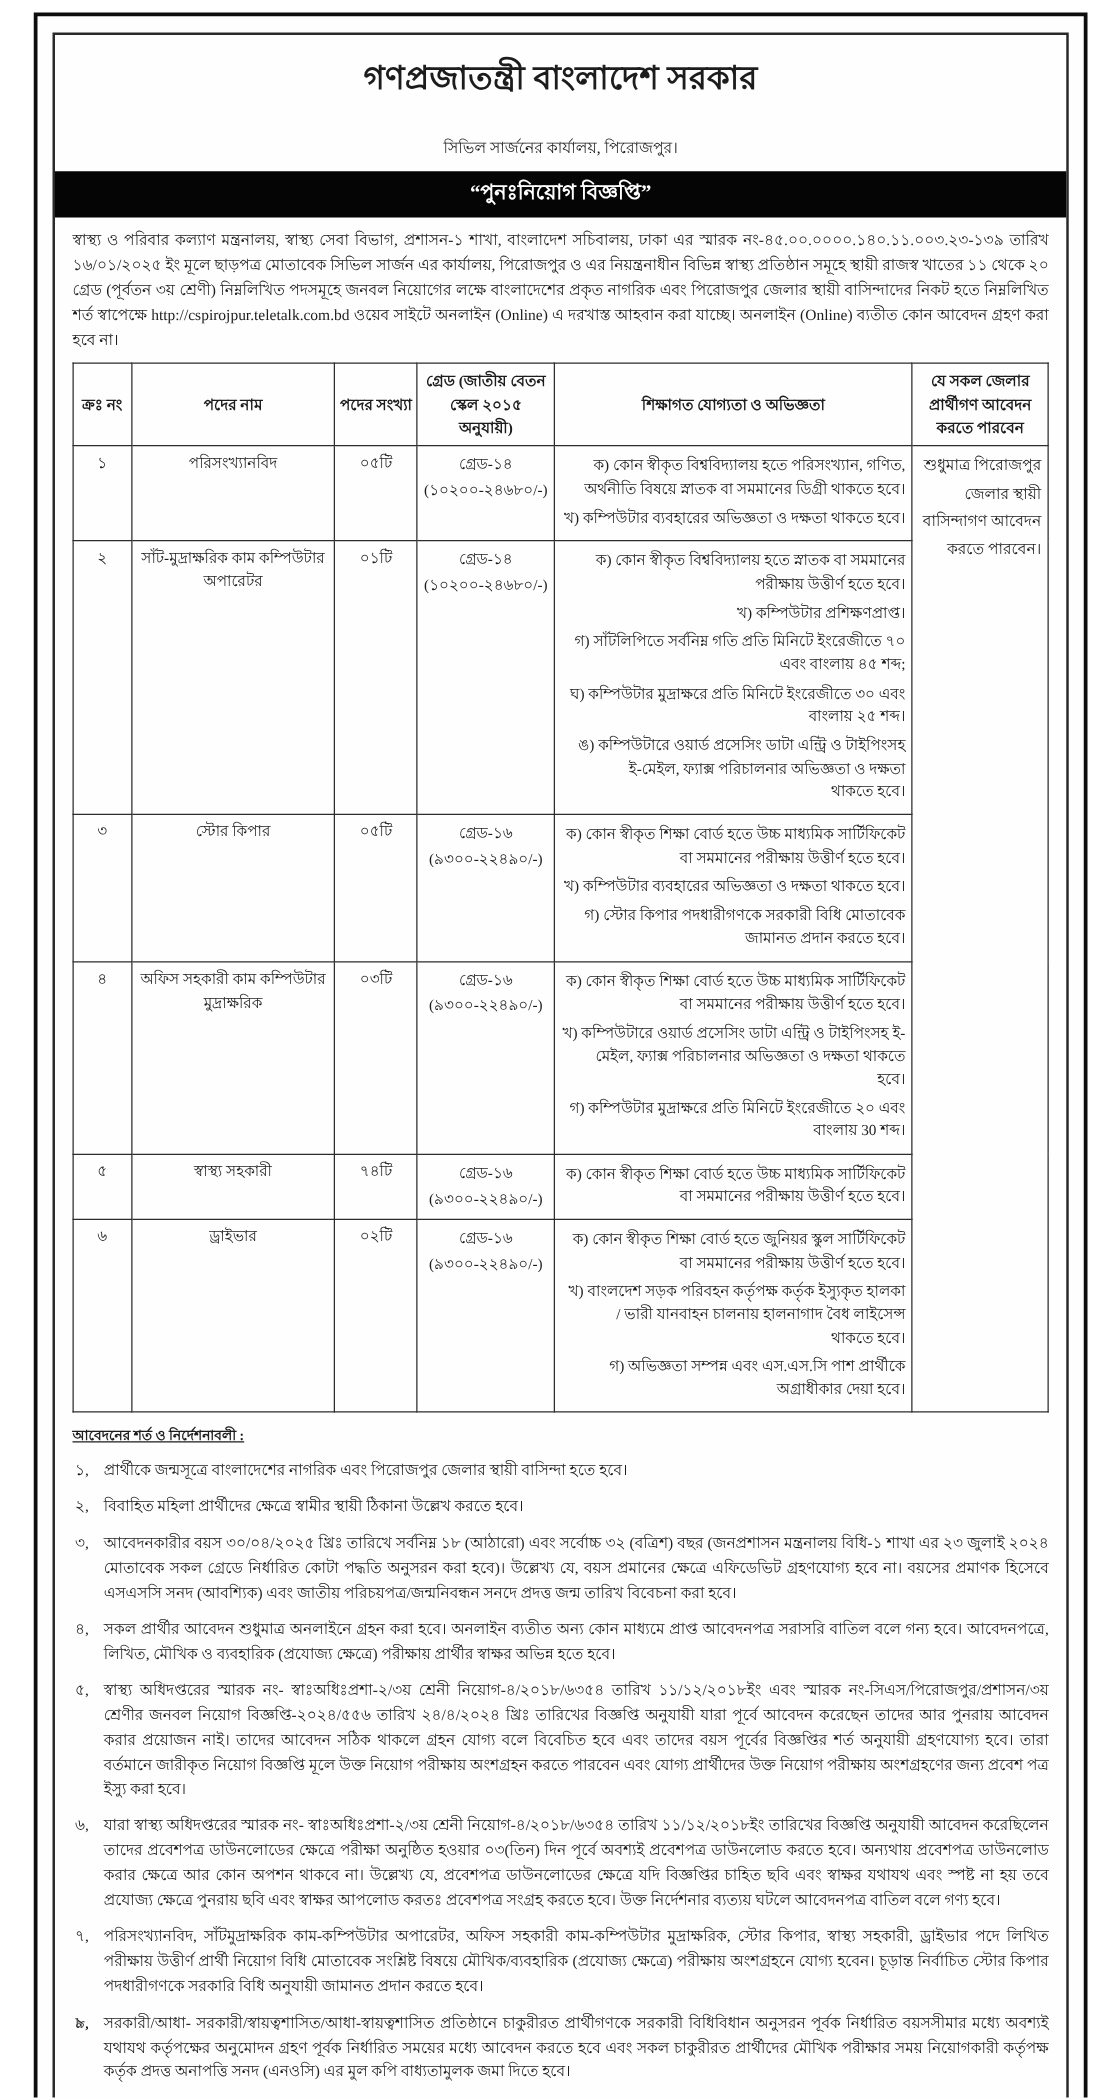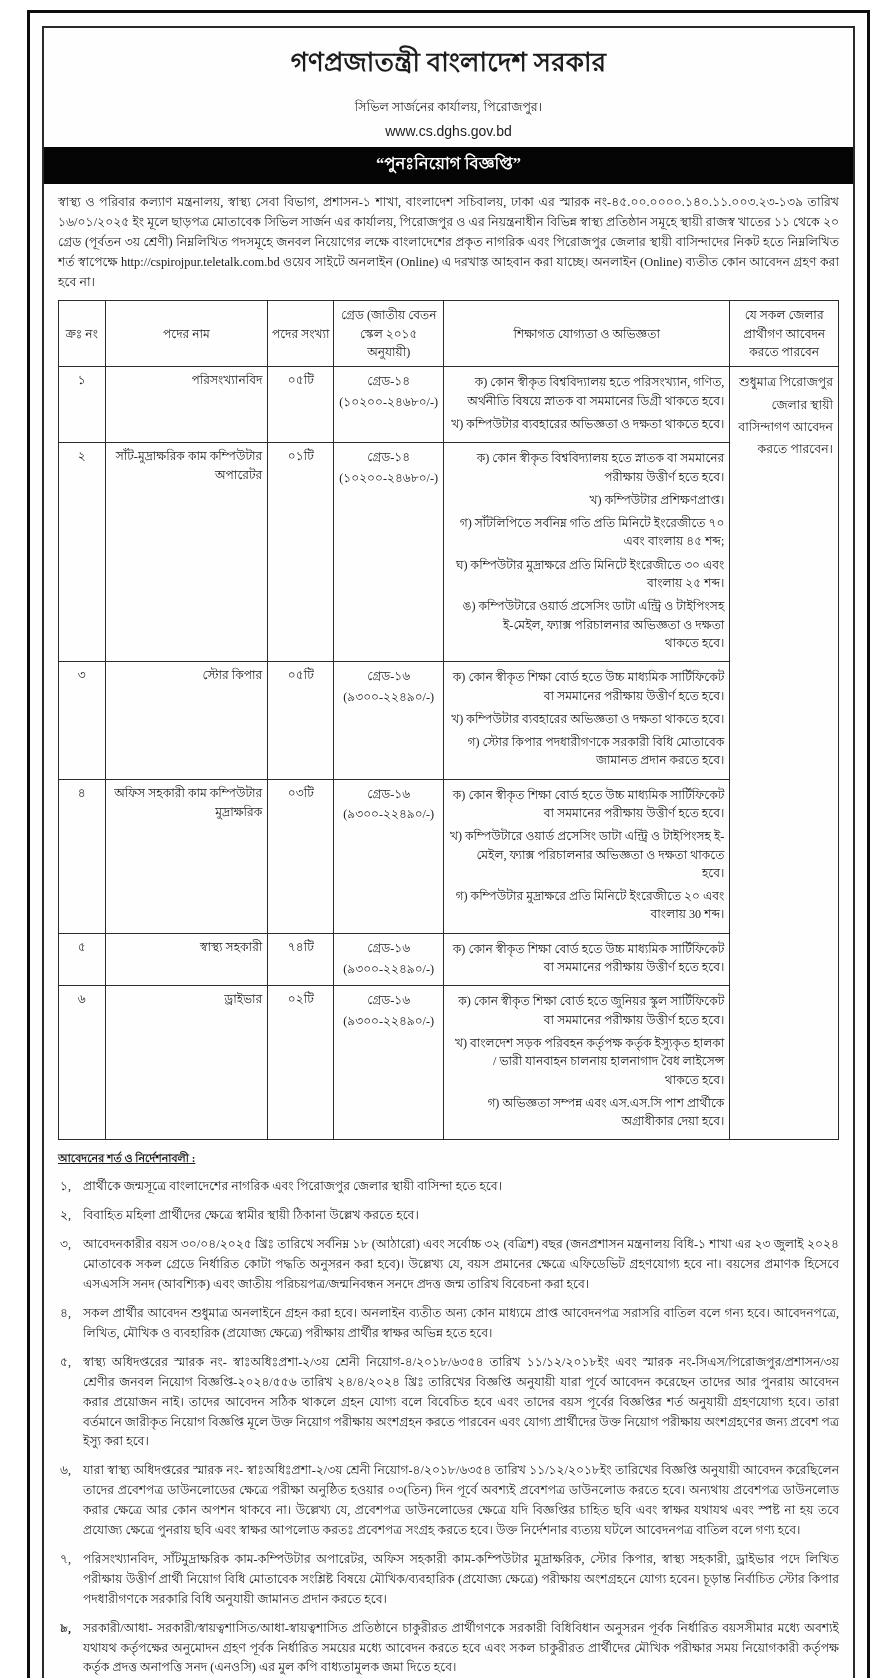--- a/index.html
+++ b/index.html
@@ -16,21 +16,21 @@
     background:#fefefe;
   }
   .inner-frame {
     margin:13px 12px 15px 12px;
     border:2px solid #2a2a2a;
     padding:14px 14px 10px 14px;
   }
   
   .doc-header { text-align:center; }
   .gov-title { font-size:26px; font-weight:bold; letter-spacing:.2px; }
-  .office-line { font-size:12.5px; margin-top:12px; }
+  .office-line { font-size:12.5px; margin-top:23px; }
   .website-line { font-size:14px; margin-top:5px; font-family:"Liberation Sans","DejaVu Sans",sans-serif; }
   .memo-row {
     display:flex; justify-content:space-between; align-items:flex-end;
     font-size:12.5px; margin-top:12px; font-weight:600;
   }
   .banner {
     background:#050505; color:#ffffff; text-align:center;
     font-size:16.5px; font-weight:bold; padding:4px 0 6px 0;
     margin:8px -14px 0 -14px;
   }
@@ -39,25 +39,25 @@
     font-size:12.4px; line-height:1.62; text-align:justify; margin-top:8px;
   }
   
   table.posts {
     width:100%; border-collapse:collapse; margin-top:8px;
     font-size:12.2px;
   }
   table.posts th, table.posts td {
     border:1.5px solid #2c2c2c; vertical-align:top; padding:4px 5px;
   }
-  table.posts th { font-weight:normal; text-align:center; vertical-align:middle; line-height:1.5; padding:5px 3px; }
+  table.posts th { font-weight:bold; text-align:center; vertical-align:middle; line-height:1.5; padding:5px 3px; }
   .col-sl{width:6%;} .col-post{width:21%;} .col-count{width:8.5%;}
   .col-grade{width:13.5%;} .col-qual{width:37%;} .col-dist{width:14%;}
   td.c-center { text-align:center; }
-  td.c-post { text-align:right; padding-left:8px; line-height:1.55; }
+  td.c-post { text-align:center; padding-left:8px; line-height:1.55; }
   td.c-grade { text-align:center; line-height:1.7; }
   td.c-qual { line-height:1.5; }
   .qual { padding-left:17px; text-indent:-17px; margin:2px 0 5px 0; text-align:right; }
   td.district-cell {
     vertical-align:middle; text-align:right; line-height:1.8; font-size:12.4px; padding:6px;
   }
   
   .cond-heading {
     font-size:11px; font-weight:bold; text-decoration:underline;
     margin:10px 0 8px 0;
@@ -67,21 +67,20 @@
 </style>
 </head>
 <body>
 
 <div class="outer-frame">
   <div class="inner-frame">
 
     <div class="doc-header">
       <div class="gov-title">গণপ্রজাতন্ত্রী বাংলাদেশ সরকার</div>
       <div class="office-line">সিভিল সার্জনের কার্যালয়, পিরোজপুর।</div>
-      <div class="website-line">www.cs.dghs.gov.bd</div>
     </div>
 
 
     <div class="banner">“পুনঃনিয়োগ বিজ্ঞপ্তি”</div>
 
     <p class="intro">স্বাস্থ্য ও পরিবার কল্যাণ মন্ত্রনালয়, স্বাস্থ্য সেবা বিভাগ, প্রশাসন-১ শাখা, বাংলাদেশ সচিবালয়, ঢাকা এর স্মারক নং-৪৫.০০.০০০০.১৪০.১১.০০৩.২৩-১৩৯ তারিখ ১৬/০১/২০২৫ ইং মূলে ছাড়পত্র মোতাবেক সিভিল সার্জন এর কার্যালয়, পিরোজপুর ও এর নিয়ন্ত্রনাধীন বিভিন্ন স্বাস্থ্য প্রতিষ্ঠান সমূহে স্থায়ী রাজস্ব খাতের ১১ থেকে ২০ গ্রেড (পূর্বতন ৩য় শ্রেণী) নিম্নলিখিত পদসমূহে জনবল নিয়োগের লক্ষে বাংলাদেশের প্রকৃত নাগরিক এবং পিরোজপুর জেলার স্থায়ী বাসিন্দাদের নিকট হতে নিম্নলিখিত শর্ত স্বাপেক্ষে http://cspirojpur.teletalk.com.bd ওয়েব সাইটে অনলাইন (Online) এ দরখাস্ত আহবান করা যাচ্ছে। অনলাইন (Online) ব্যতীত কোন আবেদন গ্রহণ করা হবে না।</p>
 
     <table class="posts">
       <thead>
         <tr>

